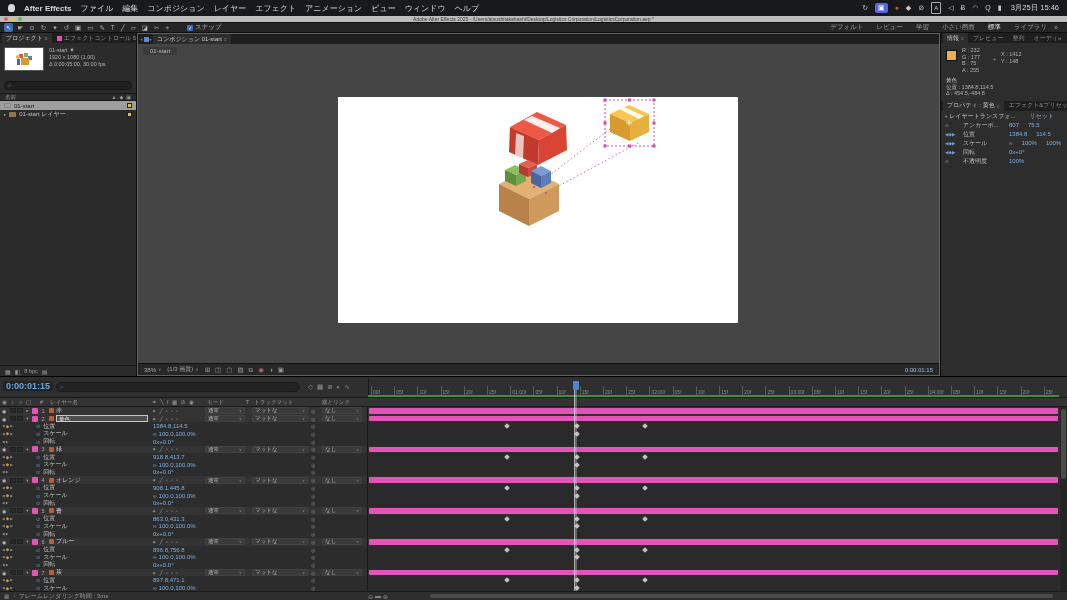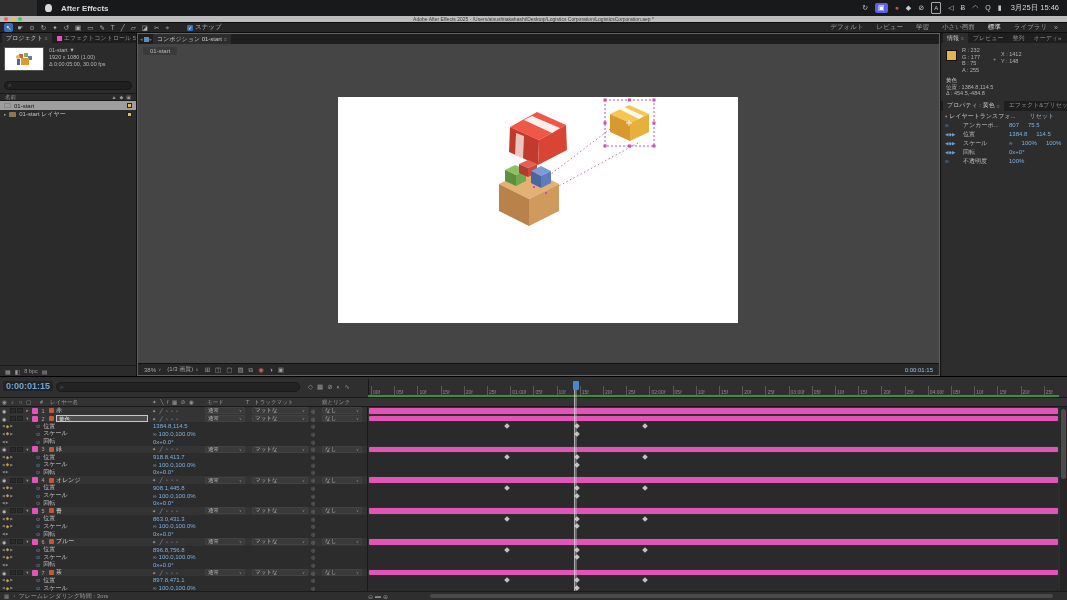--- a/index.html
+++ b/index.html
@@ -4,21 +4,21 @@
 <style>
   :root{
     --label-pink:#e254b8; --value-blue:#7fb0e0; --swatch-orange:#e8b14b;
     --playhead-blue:#4a86c8; --cache-green:#3f8f3f; --selection-magenta:#d24ab8;
   }
   *{box-sizing:border-box;margin:0;padding:0;font-family:"Liberation Sans",sans-serif;}
   body{width:1067px;height:600px;overflow:hidden;background:#2d2d2d;}
   .screen{position:relative;width:1067px;height:600px;background:#2d2d2d;}
 
   
-  .menubar{height:16px;background:#18191b;display:flex;align-items:center;padding:0 8px;gap:9px;color:#d8d8d8;font-size:8px;margin-left:37px;}
+  .menubar{height:16px;background:#18191b;display:flex;align-items:center;padding:0 8px;gap:9px;color:#d8d8d8;font-size:8px;}
   .apple{width:7px;height:8px;background:#d8d8d8;border-radius:50% 50% 45% 45%;flex:none;}
   .appname{font-weight:bold;}
   .menus{display:flex;gap:9px;}
   .mb-right{margin-left:auto;display:flex;gap:7px;align-items:center;font-size:7px;color:#c8c8c8;}
   .mb-ic{line-height:10px;}
   .mb-ic.hl{background:#5a63e6;border-radius:2px;padding:0 3px;color:#fff;}
   .mb-ic.bx{border:1px solid #aaa;border-radius:1px;padding:0 2px;font-size:6px;}
   .clock{font-size:7.5px;white-space:nowrap;}
 
   
@@ -145,20 +145,31 @@
   .vthumb{position:absolute;left:1px;right:1px;top:2px;height:70px;background:#4c4c4c;border-radius:3px;}
 </style>
 </head>
 <body>
 
 <div class="screen">
 
   <div class="menubar">
     <span class="apple"></span>
     <span class="appname">After Effects</span>
+    <span class="menus">
+        <span class="menu-item">ファイル</span>
+        <span class="menu-item">編集</span>
+        <span class="menu-item">コンポジション</span>
+        <span class="menu-item">レイヤー</span>
+        <span class="menu-item">エフェクト</span>
+        <span class="menu-item">アニメーション</span>
+        <span class="menu-item">ビュー</span>
+        <span class="menu-item">ウィンドウ</span>
+        <span class="menu-item">ヘルプ</span>
+      </span>
     <span class="mb-right">
         <span class="mb-ic">↻</span>
         <span class="mb-ic hl">▣</span>
         <span class="mb-ic" style="color: rgb(210, 75, 65);">●</span>
         <span class="mb-ic">◆</span>
         <span class="mb-ic">⊘</span>
         <span class="mb-ic bx">A</span>
         <span class="mb-ic">◁</span>
         <span class="mb-ic">Ƀ</span>
         <span class="mb-ic">◠</span>

